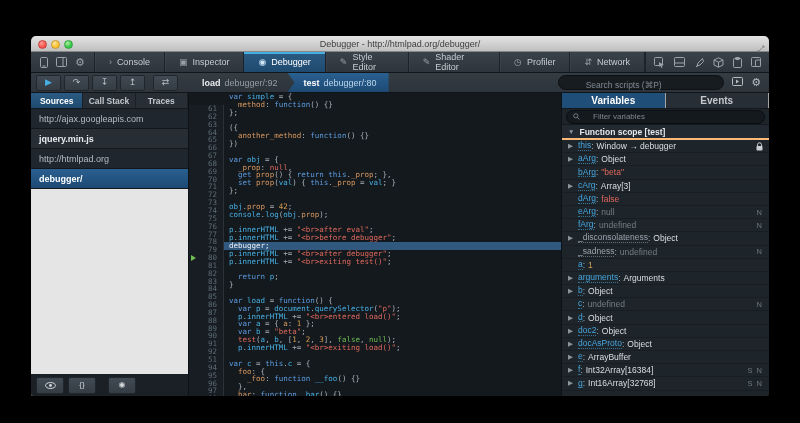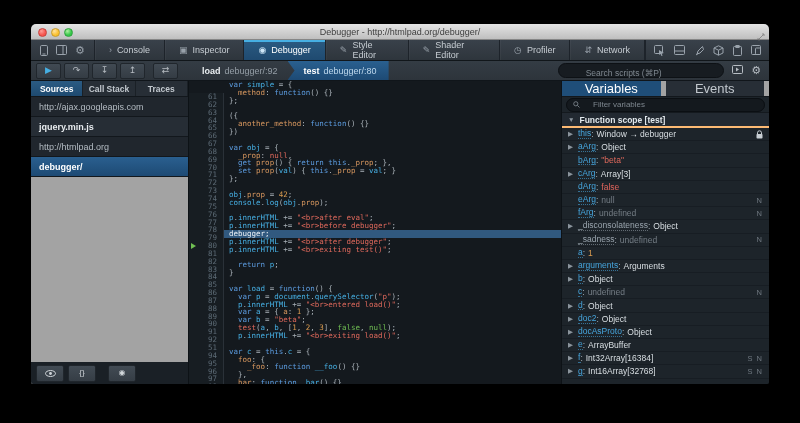--- a/index.html
+++ b/index.html
@@ -1,17 +1,17 @@
 <!DOCTYPE html>
 <html><head>
 <meta charset="utf-8">
 <style>
   html,body{margin:0;padding:0;background:#000;width:800px;height:423px;overflow:hidden;
     font-family:"Liberation Sans","DejaVu Sans",sans-serif;-webkit-font-smoothing:antialiased;}
-  .window{position:absolute;left:31px;top:24px;width:738px;height:360px;border-radius:5px 5px 2px 2px;
+  .window{position:absolute;left:31px;top:36px;width:738px;height:360px;border-radius:5px 5px 2px 2px;
     overflow:hidden;background:#14191e;box-shadow:0 12px 34px rgba(0,0,0,.8);display:flex;flex-direction:column;}
   
   .titlebar{height:15px;flex:0 0 15px;background:linear-gradient(#e4e4e4,#bfbfbf);border-bottom:1px solid #868686;
     position:relative;display:flex;align-items:center;justify-content:center;}
   .title-text{font-size:9px;color:#3d3d3d;}
   .lights{position:absolute;left:7px;top:4px;display:flex;gap:4px;}
   .light{width:7px;height:7px;border-radius:50%;}
   .light.red{background:radial-gradient(circle at 35% 30%,#ff9d96,#f6564f 60%);border:.5px solid #c9403a;}
   .light.yellow{background:radial-gradient(circle at 35% 30%,#ffe3a0,#fbc12f 60%);border:.5px solid #c79b2c;}
   .light.green{background:radial-gradient(circle at 35% 30%,#b2f0a2,#35c648 60%);border:.5px solid #2da23c;}
@@ -45,21 +45,21 @@
   .searchbox{margin-left:auto;width:150px;height:13px;background:#171c21;border:1px solid #0d1115;border-radius:8px;
     display:flex;align-items:center;padding:0 7px;gap:4px;flex-direction:column;}
   .searchbox input{flex:1;background:transparent;border:none;outline:none;font-size:8.5px;color:#9aa3ab;
     font-family:inherit;padding:0;}
   .searchbox input::placeholder{color:#7f8890;}
   .db-right{display:flex;align-items:center;gap:8px;padding:0 8px;}
   .db-right .ico{color:#b7bdc3;font-size:11px;line-height:1;}
   
   .content{flex:1;display:flex;min-height:0;}
   
-  .sources{width:157px;flex:0 0 157px;background:#a3a3a3;border-right:1px solid #0d1216;display:flex;
+  .sources{width:157px;flex:0 0 157px;background:#e5e5e5;border-right:1px solid #0d1216;display:flex;
     flex-direction:column;position:relative;}
   .side-tabs{height:15px;flex:0 0 15px;display:flex;background:#272e36;border-bottom:1px solid #12171c;}
   .side-tab{flex:1;display:flex;align-items:center;justify-content:center;font-size:8.5px;font-weight:bold;
     color:#c2c8ce;border-right:1px solid #1a2026;}
   .side-tab.sel{background:linear-gradient(#2b5b83,#1e4a70);color:#fff;}
   .src-item{height:19px;flex:0 0 19px;display:flex;align-items:center;padding:0 8px;font-size:9px;
     border-bottom:1px solid #12171c;white-space:nowrap;overflow:hidden;}
   .src-item.group{background:#20262d;color:#b4bcc3;}
   .src-item.file{background:#262d35;color:#e8ecef;font-weight:bold;}
   .src-item.sel{background:linear-gradient(#2a5f8f,#1d4a74);color:#fff;}
@@ -79,22 +79,22 @@
   .code{flex:1;overflow:hidden;}
   .cline{height:7.85px;white-space:pre;padding-left:5px;color:#b0b8bf;}
   .cline.current{background:#31597f;color:#eef3f7;}
   .t-k{color:#5c9ce0;} .t-v{color:#46afe3;text-align:right;} .t-p{color:#d9985f;} .t-s{color:#e0695c;}
   .t-n{color:#d99b50;} .t-a{color:#70bf53;} .t-d{color:#a9b1b8;}
   .cline.current span{color:#eef3f7;}
   
   .varspanel{width:207px;flex:0 0 207px;background:#1d242a;border-left:1px solid #0d1216;display:flex;
     flex-direction:column;}
   .vp-tabs{height:15px;flex:0 0 15px;display:flex;background:#272e36;border-bottom:1px solid #12171c;}
-  .vp-tab{flex:1;display:flex;align-items:center;justify-content:center;font-size:13px;font-weight:normal;
-    color:#c2c8ce;border-right:5px solid #a3a3a3;}
+  .vp-tab{flex:1;display:flex;align-items:center;justify-content:center;font-size:10px;font-weight:bold;
+    color:#c2c8ce;border-right:1px solid #a3a3a3;}
   .vp-tab.sel{background:#1f4e79;color:#fff;}
   .watch-row{height:13px;flex:0 0 13px;display:flex;align-items:center;padding:0 7px;font-size:8.5px;
     color:#b3bac1;background:#20262c;border-bottom:1px solid #14191e;}
   .filter-row{height:15px;flex:0 0 15px;display:flex;align-items:center;padding:0 4px;border-bottom:1px solid #14191e;}
   .filterbox{flex:1;height:12px;background:#14191e;border:1px solid #0b0f13;border-radius:7px;display:flex;
     align-items:center;gap:13px;padding:0 6px;}
   .filterbox input{flex:1;background:transparent;border:none;outline:none;font-size:8px;color:#9aa3ab;
     font-family:inherit;padding:0;}
   .filterbox input::placeholder{color:#7d868e;}
   .scope-hdr{height:13px;flex:0 0 13px;display:flex;align-items:center;gap:5px;padding:0 6px;font-size:8.5px;

